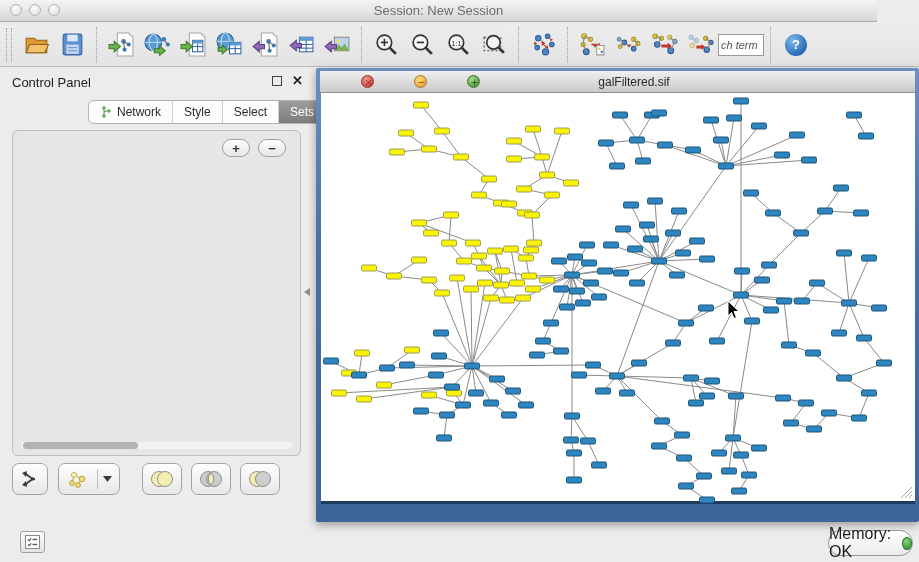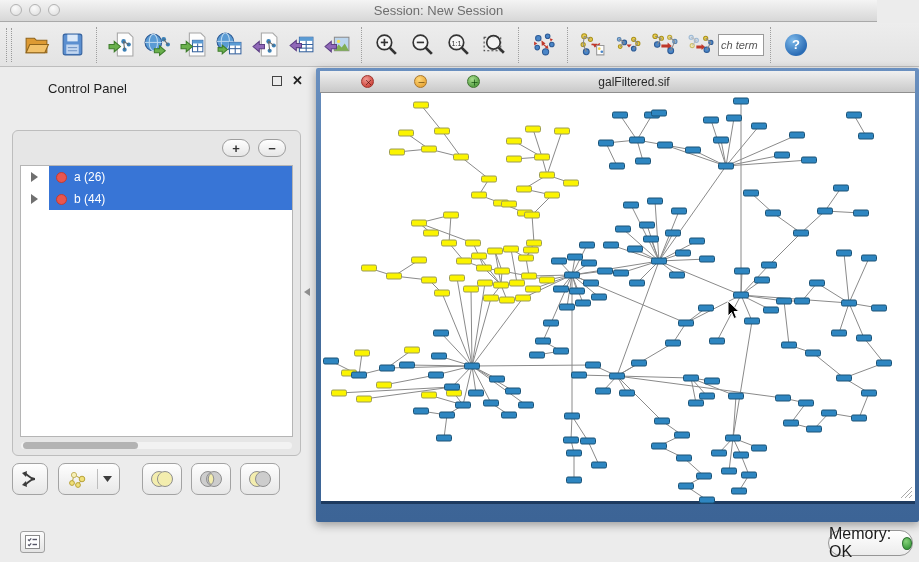--- a/index.html
+++ b/index.html
@@ -25,21 +25,21 @@
     background:transparent; border:none; cursor:default; }
   .tbtn svg { width:27px; height:27px; }
   .searchbox { width:46px; height:22px; border:1px solid #9a9a9a; background:#fff;
     font-style:italic; font-size:11px; color:#555; padding:0 2px; font-family:"Liberation Sans",sans-serif; }
   .helpbtn { width:22px; height:22px; border-radius:50%; border:none; margin-left:8px;
     background:radial-gradient(circle at 35% 30%, #7db9ea, #2a6cb5 70%); color:#fff;
     font-size:13px; font-weight:bold; line-height:22px; text-align:center; }
 
   
   .cpanel { position:absolute; left:0; top:68px; width:313px; height:452px; background:#ececec; }
-  .cpanel-head { position:relative; height:28px; display:flex; align-items:flex-end;margin-left:36px; }
+  .cpanel-head { position:relative; height:28px; display:flex; align-items:center; }
   .cpanel-title { font-size:13px; color:#1d1d1d; margin-left:12px; }
   .cpanel-float { position:absolute; right:31px; top:8px; width:10px; height:10px; border:1.5px solid #444; }
   .cpanel-close { position:absolute; right:10px; top:5px; font-size:13px; font-weight:bold; color:#222; }
 
   .tabsbar { position:absolute; left:88px; top:32px; height:24px; display:flex;
     background:#fdfdfd; border:1px solid #b2b2b2; border-radius:6px; overflow:hidden; }
   .tab { display:flex; align-items:center; justify-content:center; font-size:12px; color:#2b2b2b;
     padding:0 11px; border-left:1px solid #cfcfcf; }
   .tab:first-child { border-left:none; }
   .tab.active { background:linear-gradient(#9d9d9d,#7c7c7c); color:#fff; }
@@ -328,39 +328,46 @@
   <button class="helpbtn">?</button>
 </div>
 
 <div class="cpanel">
   <div class="cpanel-head">
     <span class="cpanel-title">Control Panel</span>
     <span class="cpanel-float"></span>
     <span class="cpanel-close">✕</span>
   </div>
 
+  <div class="tabsbar">
+    <div class="tab">
+      <svg class="ticon" viewBox="0 0 12 12">
+        <line x1="4" y1="2" x2="4" y2="10" stroke="#777"></line>
+          <line x1="4" y1="6" x2="9" y2="4" stroke="#777"></line>
+        <circle cx="4" cy="2" r="1.8" fill="#63b054"></circle>
+          <circle cx="4" cy="10" r="1.8" fill="#63b054"></circle>
+        <circle cx="9" cy="5" r="1.8" fill="#63b054"></circle>
+      </svg>
+      <span>Network</span>
+    </div>
+    <div class="tab">
+      <span>Style</span>
+    </div>
+    <div class="tab">
+      <span>Select</span>
+    </div>
+    <div class="tab active">
+      <span>Sets</span>
+    </div>
+  </div>
 
   <div class="sets-panel">
     <div class="pm-row">
       <button class="pmbtn">+</button>
       <button class="pmbtn">−</button>
-    </div>
-    <div class="setlist">
-      <div class="setrow">
-        <span class="sel"></span>
-        <span class="arrow"></span>
-        <span class="dot"></span>
-        <span class="lbl">a (26)</span>
-      </div>
-      <div class="setrow">
-        <span class="sel"></span>
-        <span class="arrow"></span>
-        <span class="dot"></span>
-        <span class="lbl">b (44)</span>
-      </div>
     </div>
     <div class="hscroll">
       <div class="thumb"></div>
     </div>
   </div>
 
   <div class="cp-actions">
     <button class="abtn" style="width:36px">
       <svg width="22" height="20" viewBox="0 0 22 20">
         <path d="M16 10 C 10 10 9 5 5 4" fill="none" stroke="#3c3c3c" stroke-width="2"></path>

